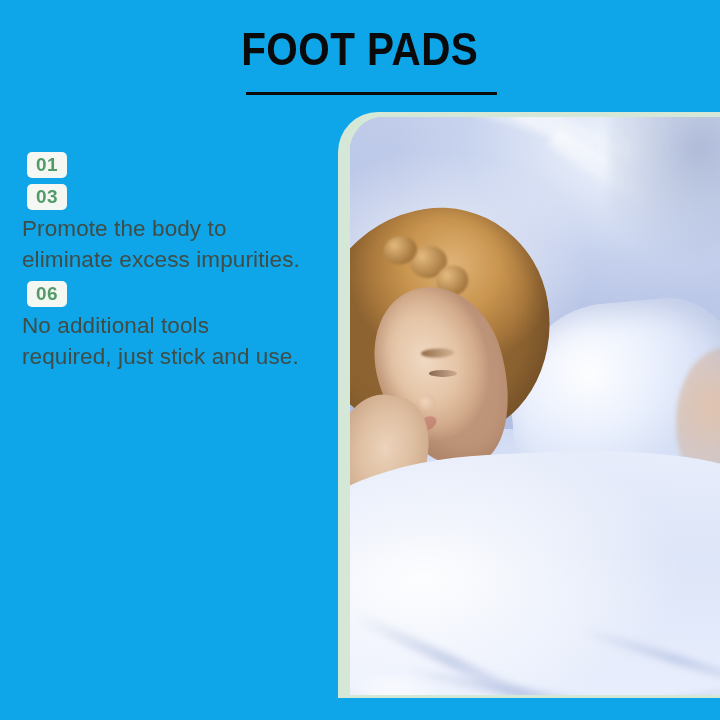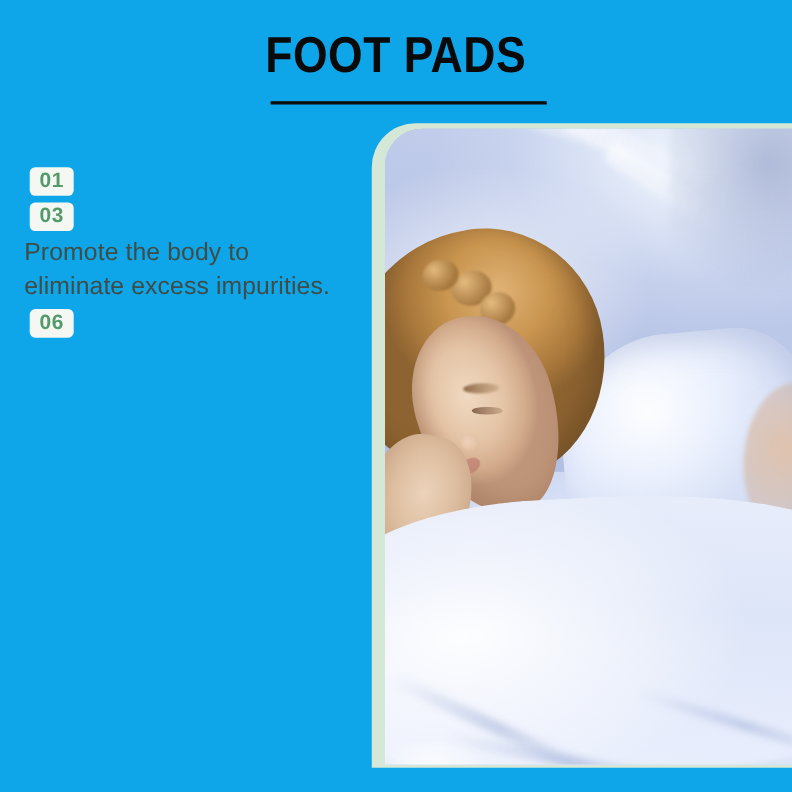--- a/index.html
+++ b/index.html
@@ -309,20 +309,22 @@
 
     <div class="feature">
       <span class="badge">03</span>
       <p class="feature-text">Promote the body to
 eliminate excess impurities.</p>
     </div>
 
 
     <div class="feature">
       <span class="badge">06</span>
+      <p class="feature-text">No additional tools
+required, just stick and use.</p>
     </div>
 
   </div>
 
   <div class="photo-glow"></div>
 
   <div class="photo">
     <div class="photo-scene">
       <div class="pillow">
         <div class="pillow-fold-a"></div>

